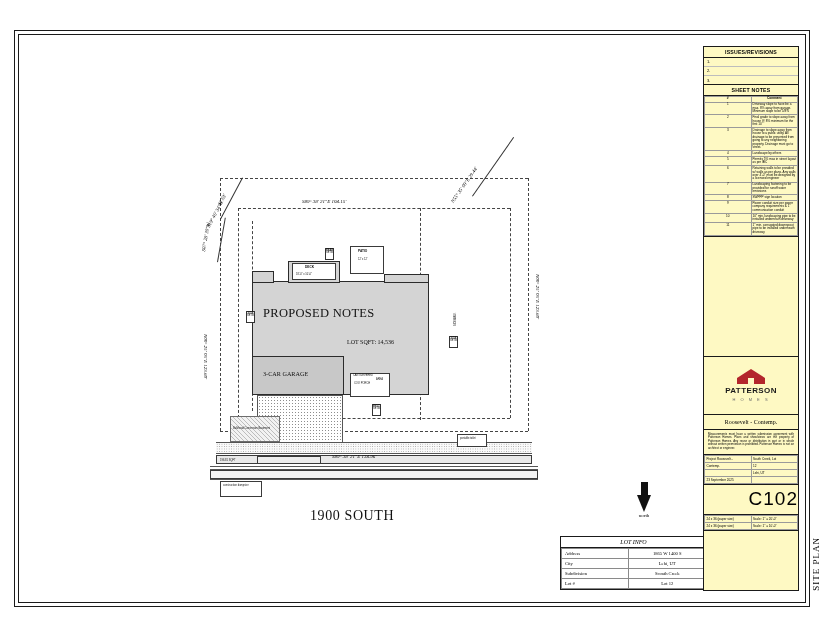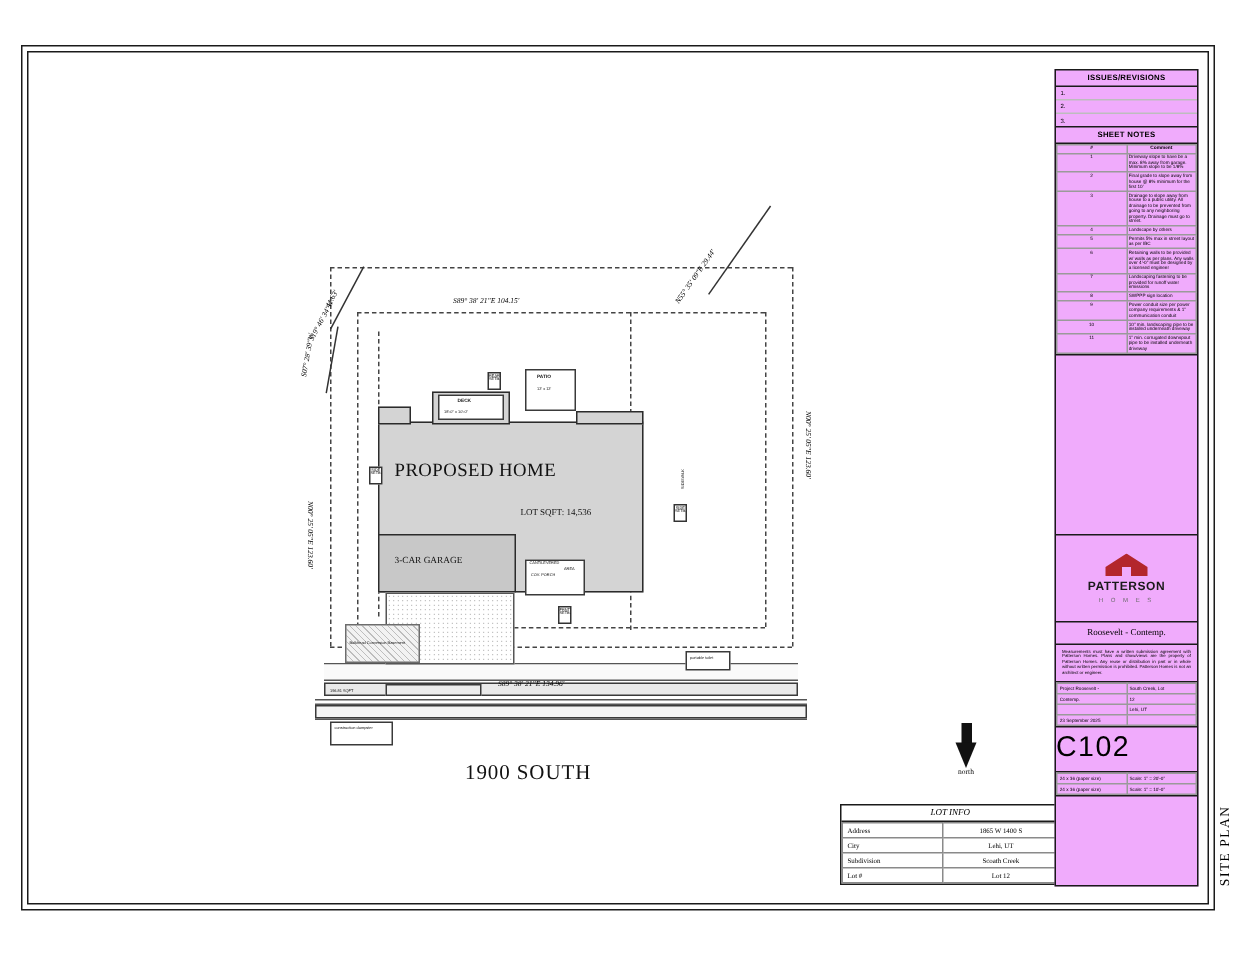--- a/index.html
+++ b/index.html
@@ -36,21 +36,21 @@
     box-sizing: border-box;
   }
 
   
   .right-col {
     position: absolute;
     left: 703px; top: 46px;
     width: 96px; height: 545px;
     border: 1px solid #1a1a1a;
     box-sizing: border-box;
-    background: #f0abfc;
+    background: #fef9c3;
   }
   .block {
     border-bottom: 1px solid #1a1a1a;
     box-sizing: border-box;
   }
   .block-title {
     text-align: center;
     font-size: 5.2px;
     font-weight: bold;
     letter-spacing: .2px;
@@ -135,21 +135,21 @@
     border-collapse: collapse;
     table-layout: fixed;
   }
   .proj-table td {
     border: 0.5px solid #9a9a9a;
     font-size: 3.1px;
     padding: 1px 1.5px;
     font-family: "Liberation Sans", sans-serif;
   }
   .sheet-num {
-    text-align: left;
+    text-align: right;
     font-size: 19px;
     letter-spacing: 1px;
     padding: 3px 0 4px 0;
     font-family: "Liberation Sans", sans-serif;
   }
   .scale-table {
     width: 100%;
     border-collapse: collapse;
     table-layout: fixed;
   }
@@ -371,21 +371,21 @@
     <div class="thin-h" style="left:196px; top:406px; width:316px;"></div>
     <div class="stipple" style="left:196px; top:407px; width:316px; height:10px;"></div>
     <div class="thin-h" style="left:196px; top:417px; width:316px;"></div>
     <div class="light-box" style="left:196px; top:419px; width:316px; height:9px; background:#e9e9e9;"></div>
     <div class="thin-h" style="left:190px; top:430px; width:328px;"></div>
     <div class="thin-h" style="left:190px; top:433px; width:328px;"></div>
     <div class="light-box" style="left:190px; top:434px; width:328px; height:9px; background:#f4f4f4;"></div>
     <div class="thin-h" style="left:190px; top:443px; width:328px;"></div>
 
     <div class="house" style="left:232px; top:245px; width:177px; height:114px;"></div>
-    <div class="lbl big-title" style="left:243px; top:270px;">PROPOSED HOME</div>
+    <div class="lbl big-title" style="left:243px; top:270px;">PROPOSED NOTES</div>
     <div class="lbl" style="left:327px; top:303px; font-size:6px;">LOT SQFT: 14,536</div>
 
     <div class="garage" style="left:232px; top:320px; width:92px; height:39px;"></div>
     <div class="lbl" style="left:243px; top:334px; font-size:6.2px;">3-CAR GARAGE</div>
     <div class="lbl lbl-xs" style="left:250px; top:369px;">1,656.54 SQFT</div>
 
     <div class="house" style="left:232px; top:235px; width:22px; height:12px;"></div>
     <div class="house" style="left:268px; top:225px; width:52px; height:22px;"></div>
     <div class="white-box" style="left:272px; top:227px; width:44px; height:17px;"></div>
     <div class="lbl lbl-s" style="left:285px; top:229px; font-weight:bold;">DECK</div>

